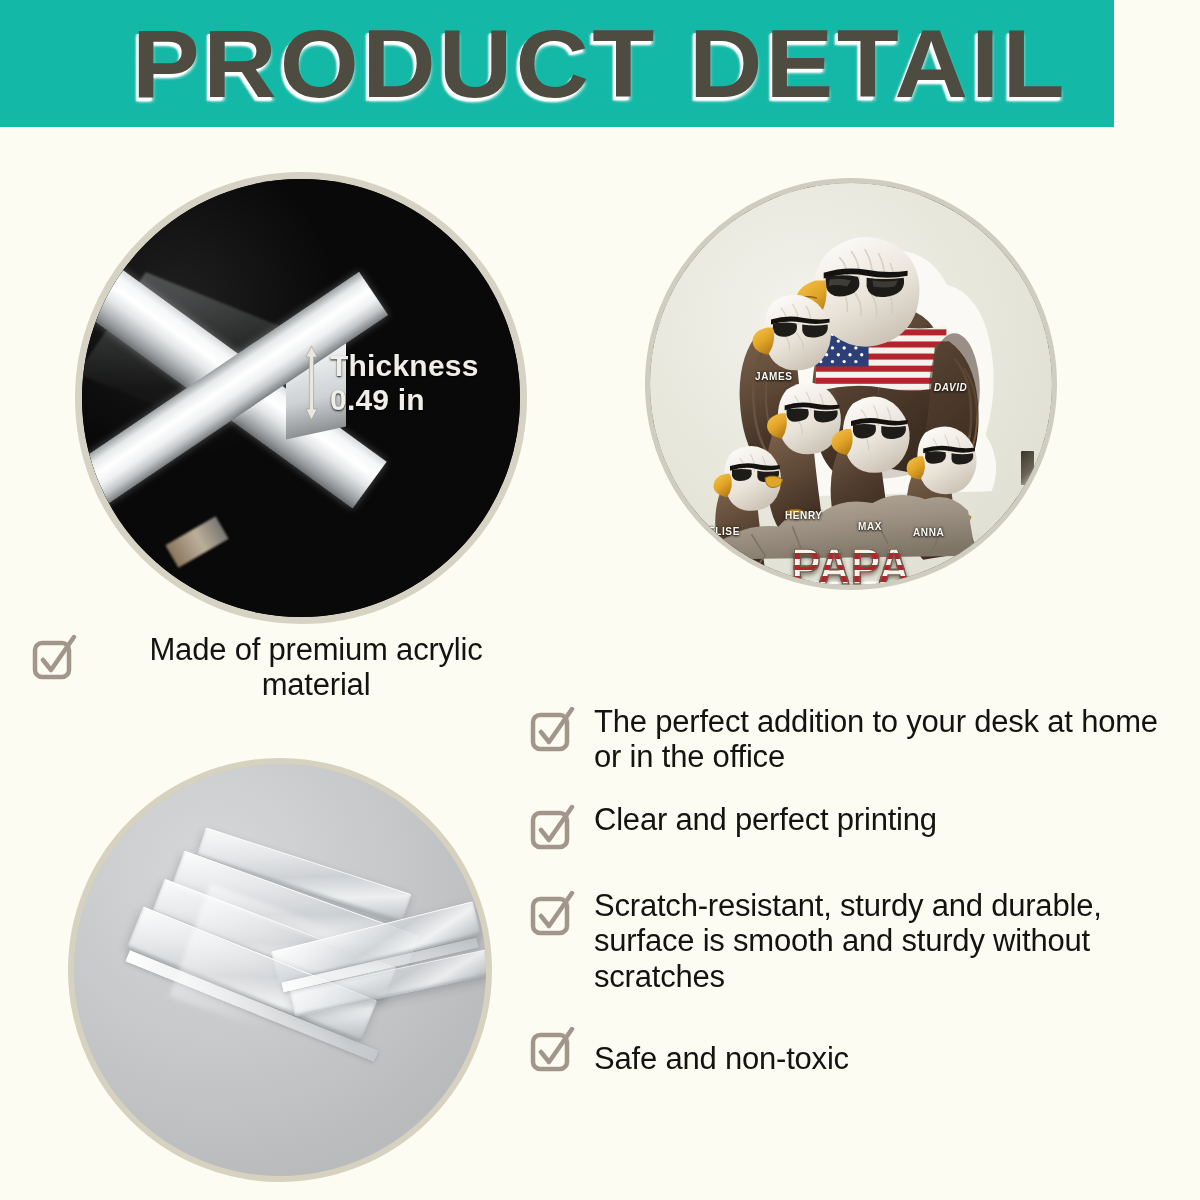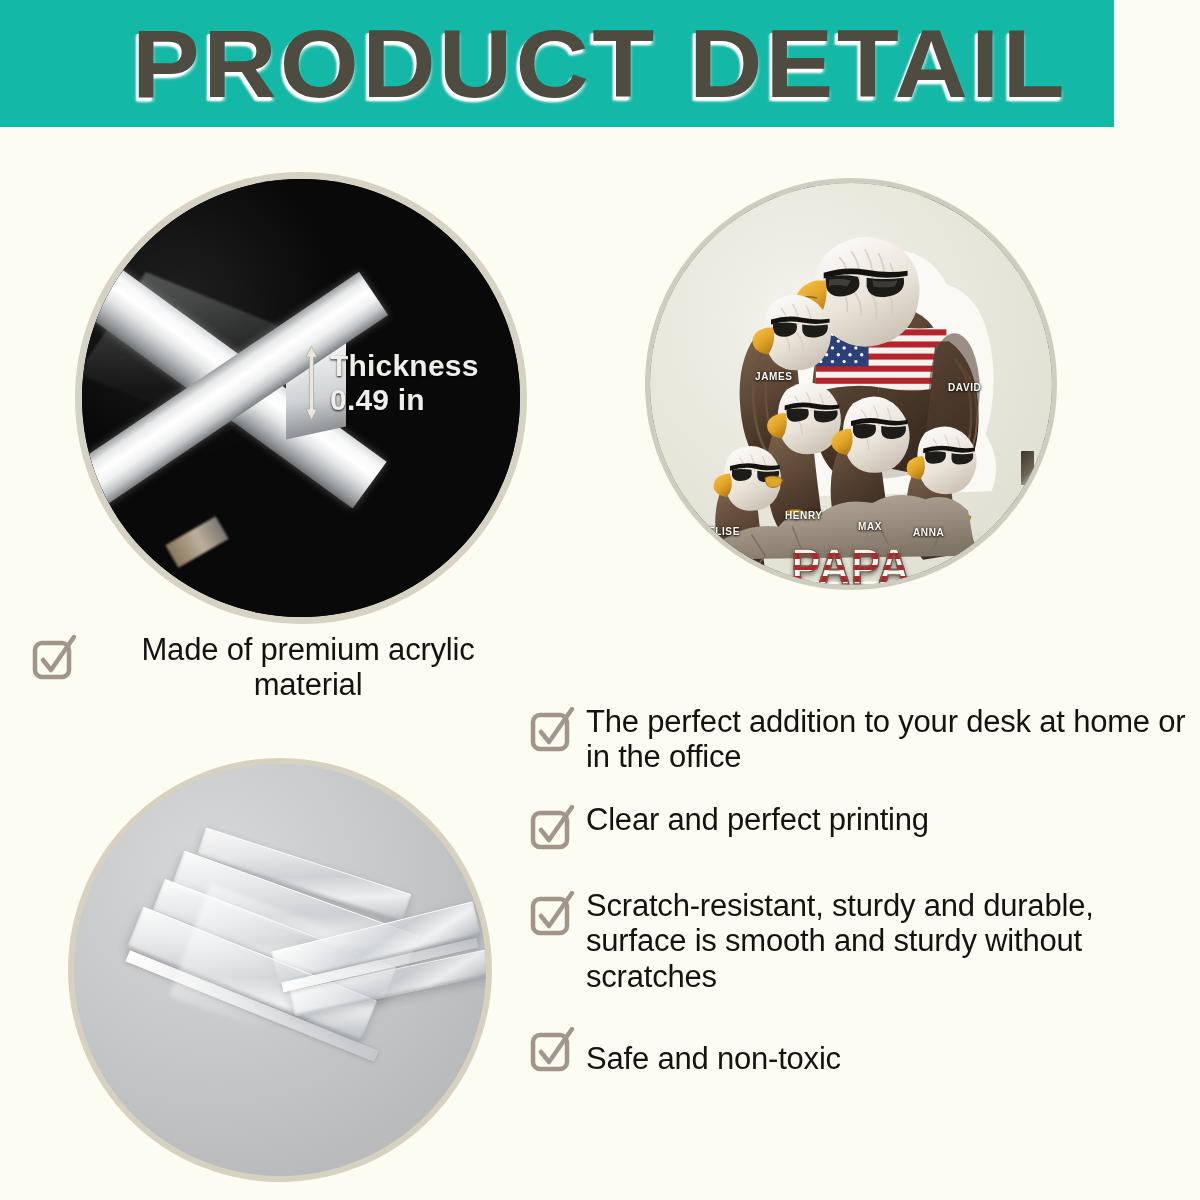--- a/index.html
+++ b/index.html
@@ -183,21 +183,21 @@
     position: absolute;
     color: #fbfaf7;
     font-family: "Liberation Sans", sans-serif;
     font-weight: 700;
     font-size: 10px;
     letter-spacing: .6px;
     text-shadow: 0 1px 2px rgba(20,16,10,.95), 0 0 3px rgba(20,16,10,.8);
     white-space: nowrap;
   }
   #nm-james { left: 105px; top: 188px; }
-  #nm-david { left: 298px; top: 199px; }
+  #nm-david { left: 284px; top: 199px; font-style: italic; }
   #nm-elise { left: 58px;  top: 343px; }
   #nm-henry { left: 135px; top: 327px; }
   #nm-max   { left: 208px; top: 338px; }
   #nm-anna  { left: 263px; top: 344px; }
 
   .papa-word {
     position: absolute;
     left: 50%; top: 362px;
     transform: translateX(-50%) scaleY(1.15);
     font-family: "Liberation Sans Narrow", "Liberation Sans", sans-serif;
@@ -263,21 +263,21 @@
     transform: rotate(20deg);
     filter: blur(2px);
     pointer-events: none;
   }
 
   
   .feature {
     position: absolute;
     display: flex;
     align-items: flex-start;
-    gap: 8px;
+    gap: 16px;
   }
   .check-box {
     flex: 0 0 auto;
     width: 50px;
     height: 50px;
     margin-top: 2px;
   }
   .feature-text {
     color: #15130f;
     font-family: "Liberation Sans", sans-serif;

